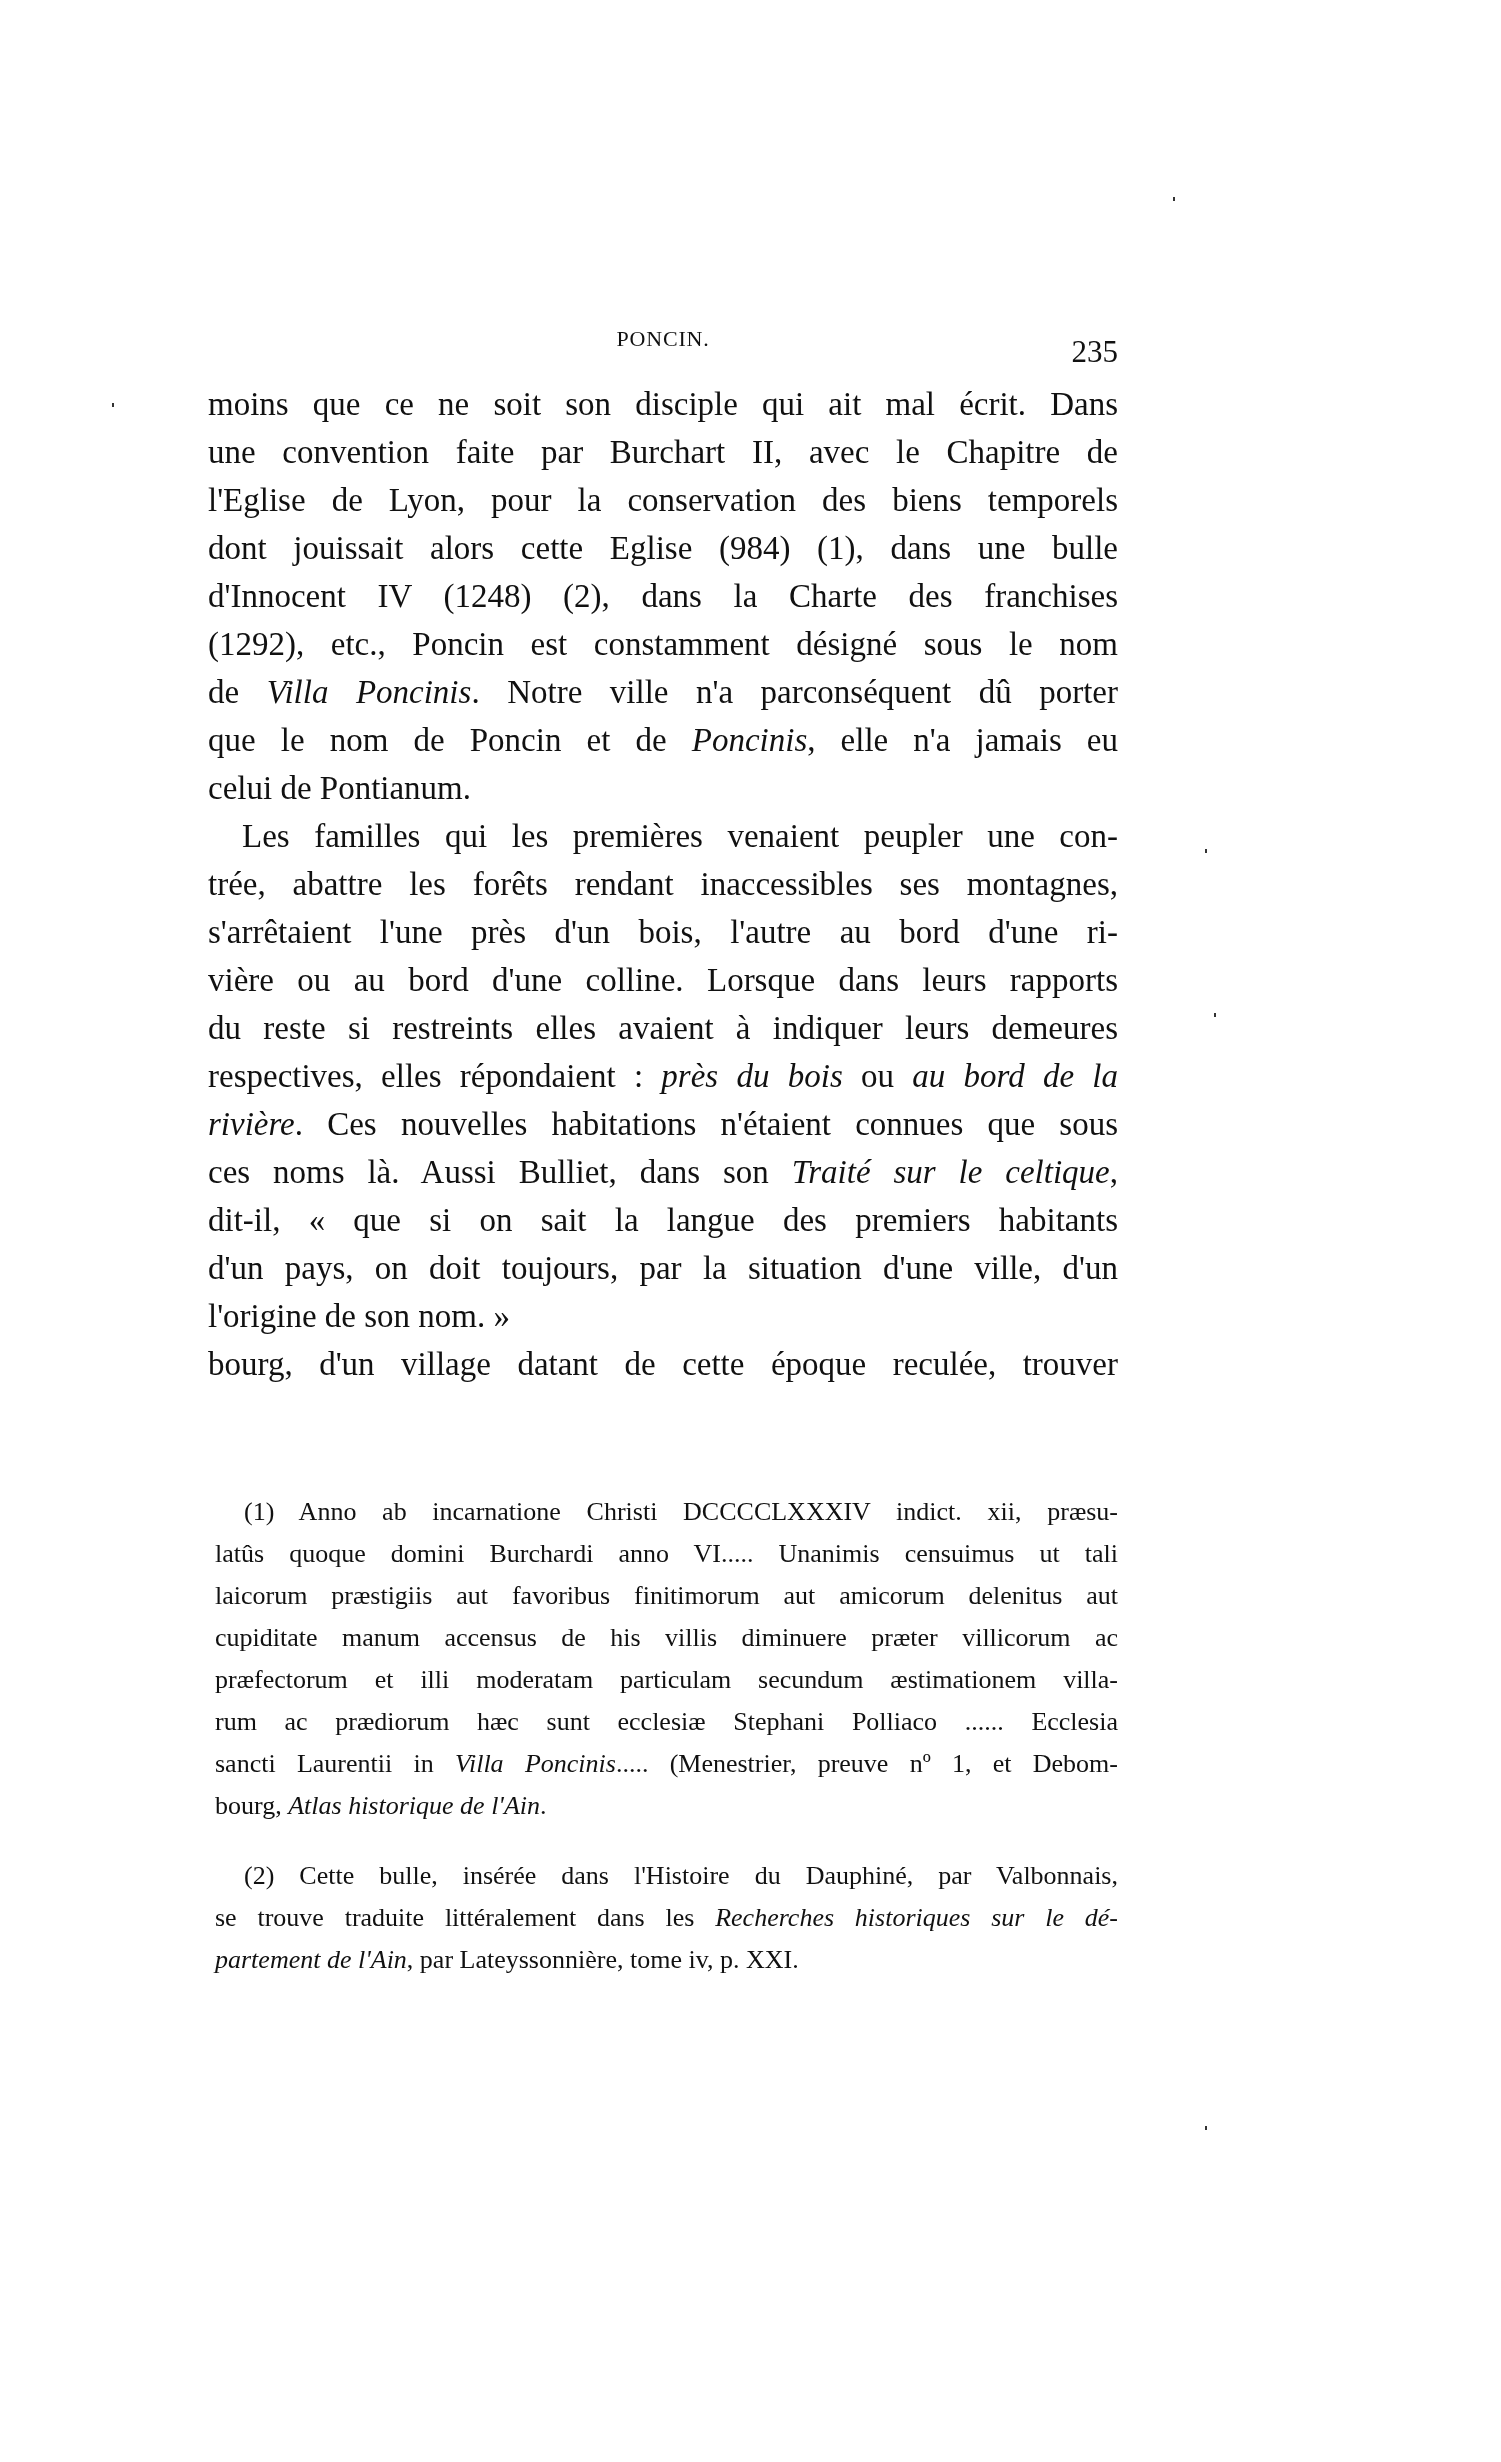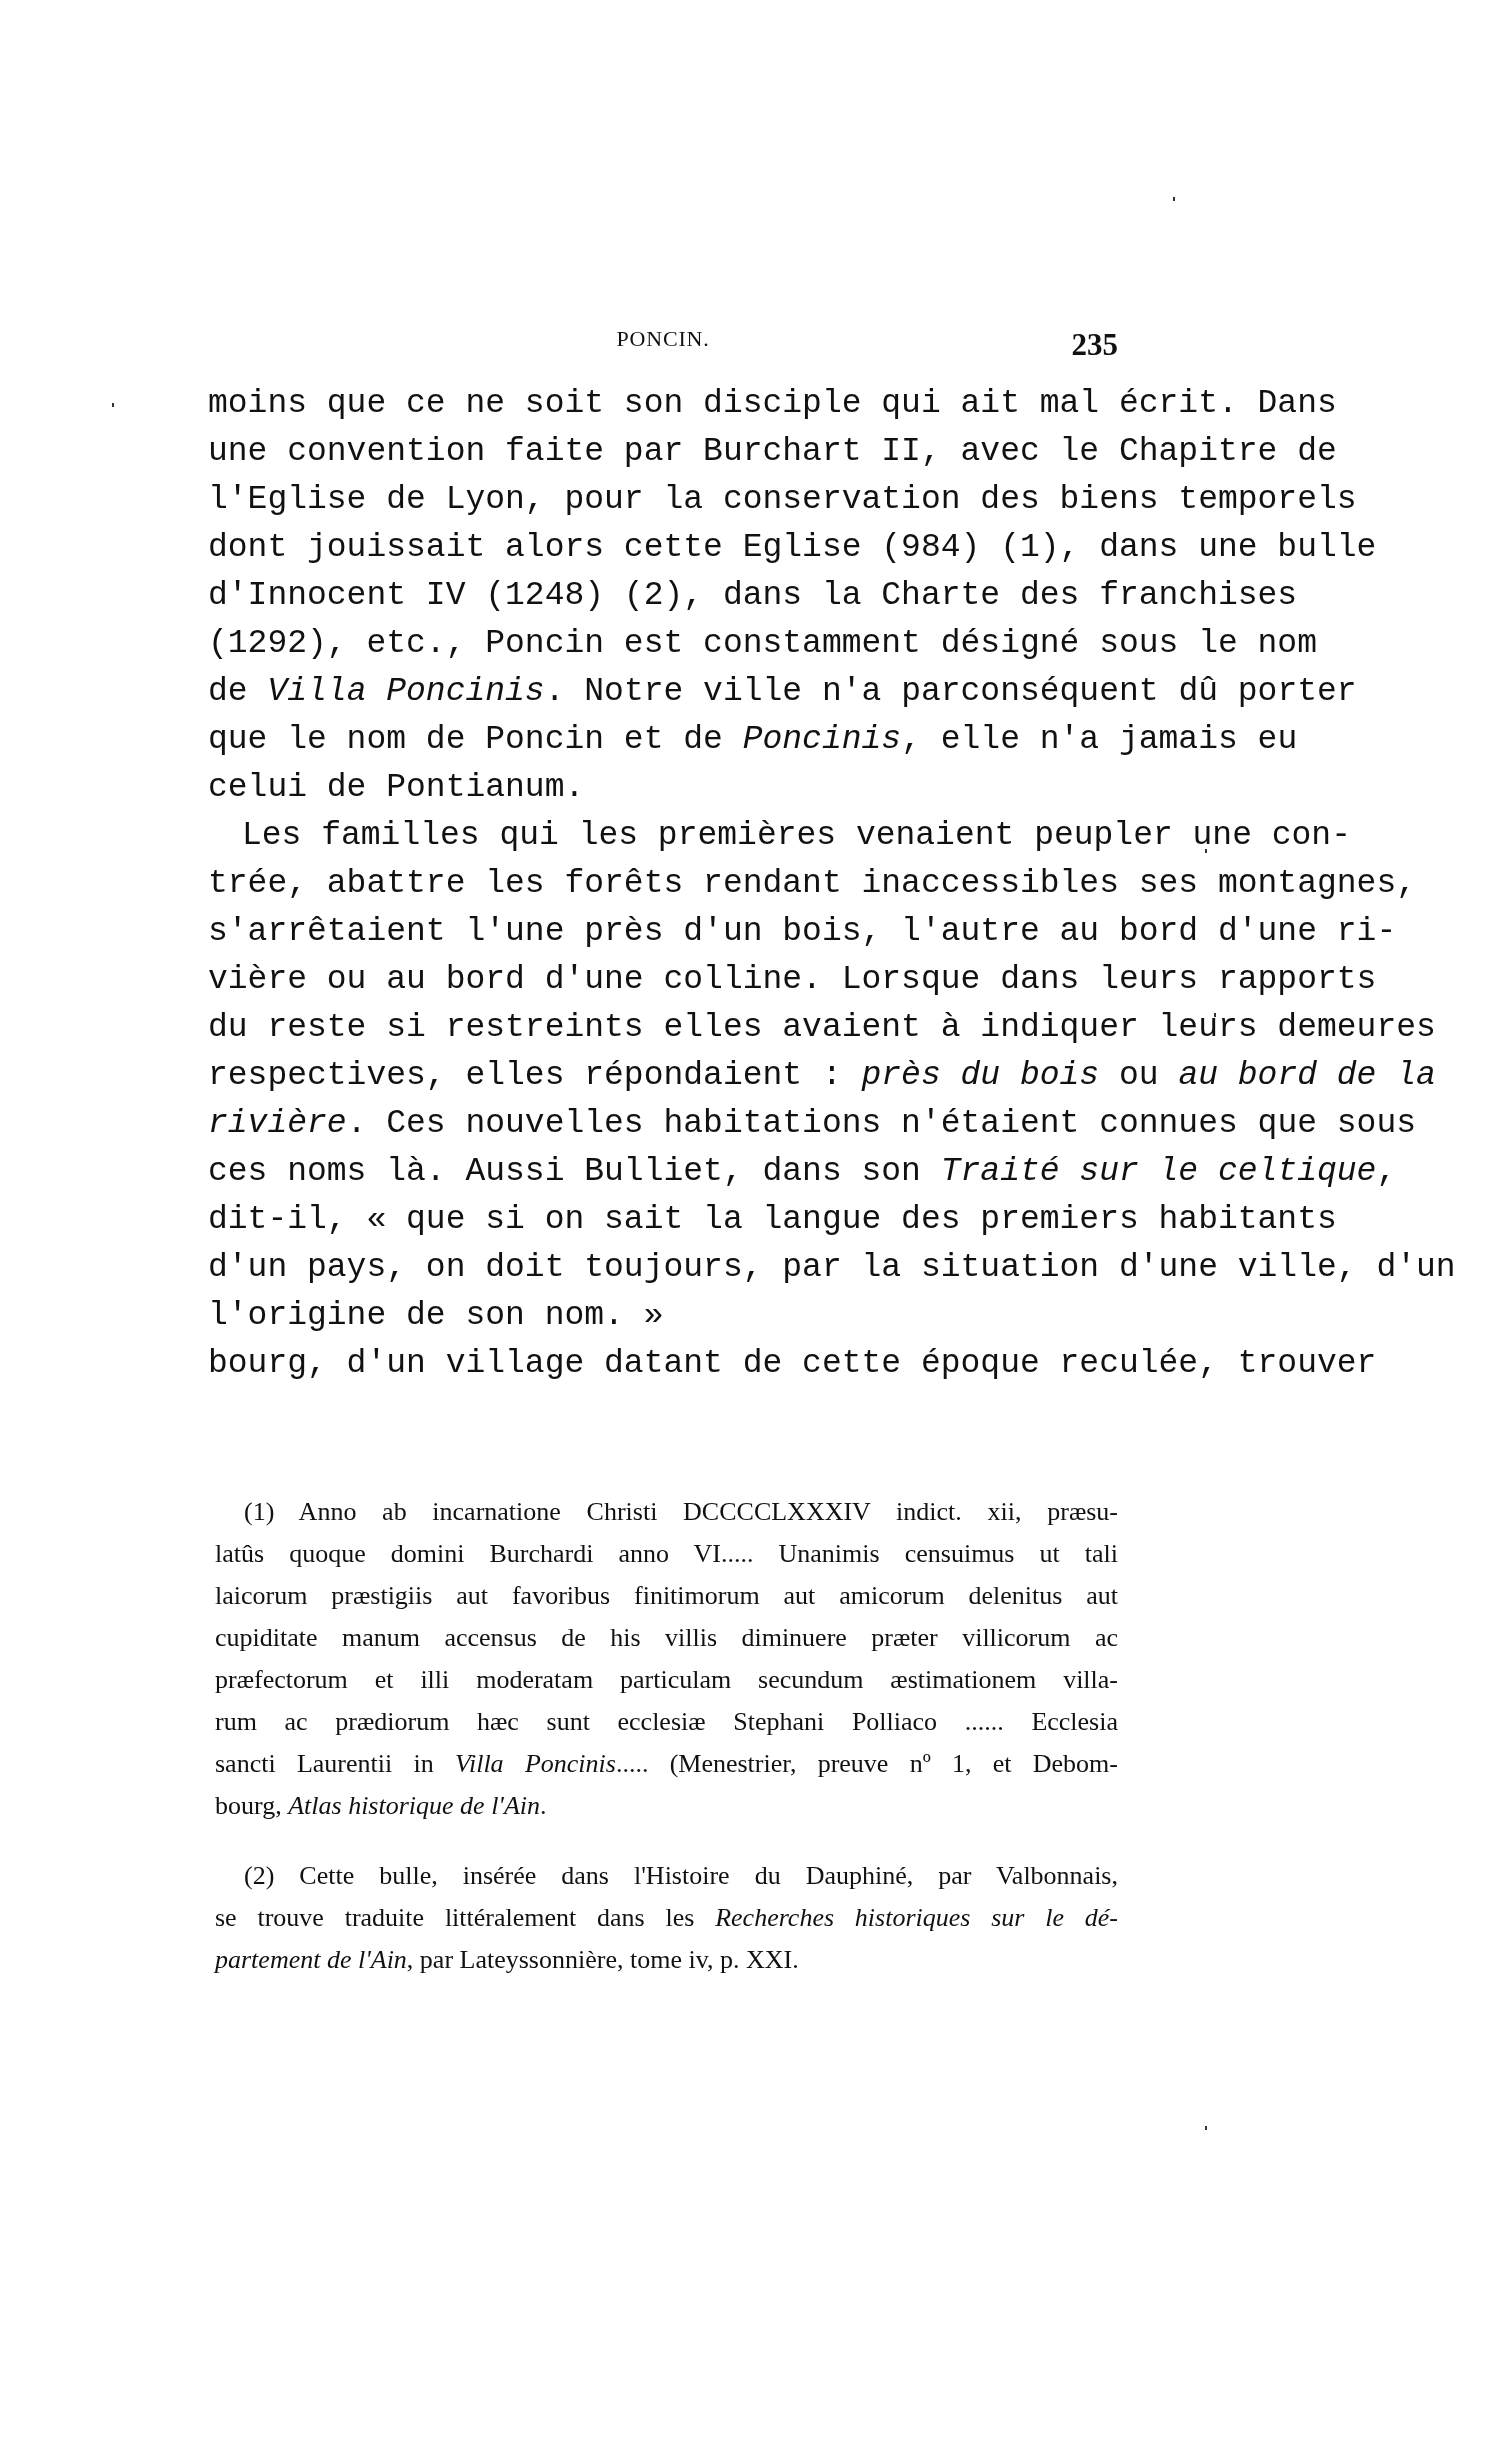--- a/index.html
+++ b/index.html
@@ -2,23 +2,23 @@
 <html style="font-size:13.6px"><head>
 <meta charset="utf-8">
 <style>
   html, body { margin: 0; padding: 0; background: #ffffff; }
   body { width: 1502px; height: 2462px; position: relative; overflow: hidden; color: #111; }
   .page { position: absolute; left: 0; top: 0; width: 1502px; height: 2462px; background: #fff; }
   .header { position: absolute; top: 321px; left: 208px; width: 910px; height: 37px;
             font-family: "Liberation Serif", serif; }
   .running-title { position: absolute; left: 0; right: 0; text-align: center; top: 5.1px;
                    font-size: 22px; letter-spacing: 0.8px; text-transform: uppercase; }
-  .page-number { position: absolute; right: 0; top: 6px; font-size: 31px; font-weight: bold; text-align: right; }
+  .page-number { position: absolute; right: 0; top: 13px; font-size: 31px; font-weight: normal; text-align: right; }
   .body-text { position: absolute; top: 380px; left: 208px; width: 910px;
-               font-family: Liberation Mono, monospace; font-size: 33px; line-height: 48px; }
+               font-family: Liberation Serif, serif; font-size: 33px; line-height: 48px; }
   .body-text .line, .notes .line { display: block; white-space: nowrap; text-align: justify; text-align-last: justify; height: 48px; }
   .body-text .line.last, .notes .line.last { text-align-last: left; }
   .body-text .line.indent { padding-left: 34px; }
   .notes { position: absolute; top: 1491px; left: 215px; width: 903px;
            font-family: "Liberation Serif", serif; font-size: 26px; line-height: 42px; }
   .notes .line { height: 42px; }
   .notes .line.indent { padding-left: 29px; }
   .note { display: block; }
   .note + .note { margin-top: 28px; }
   i { font-style: italic; }

